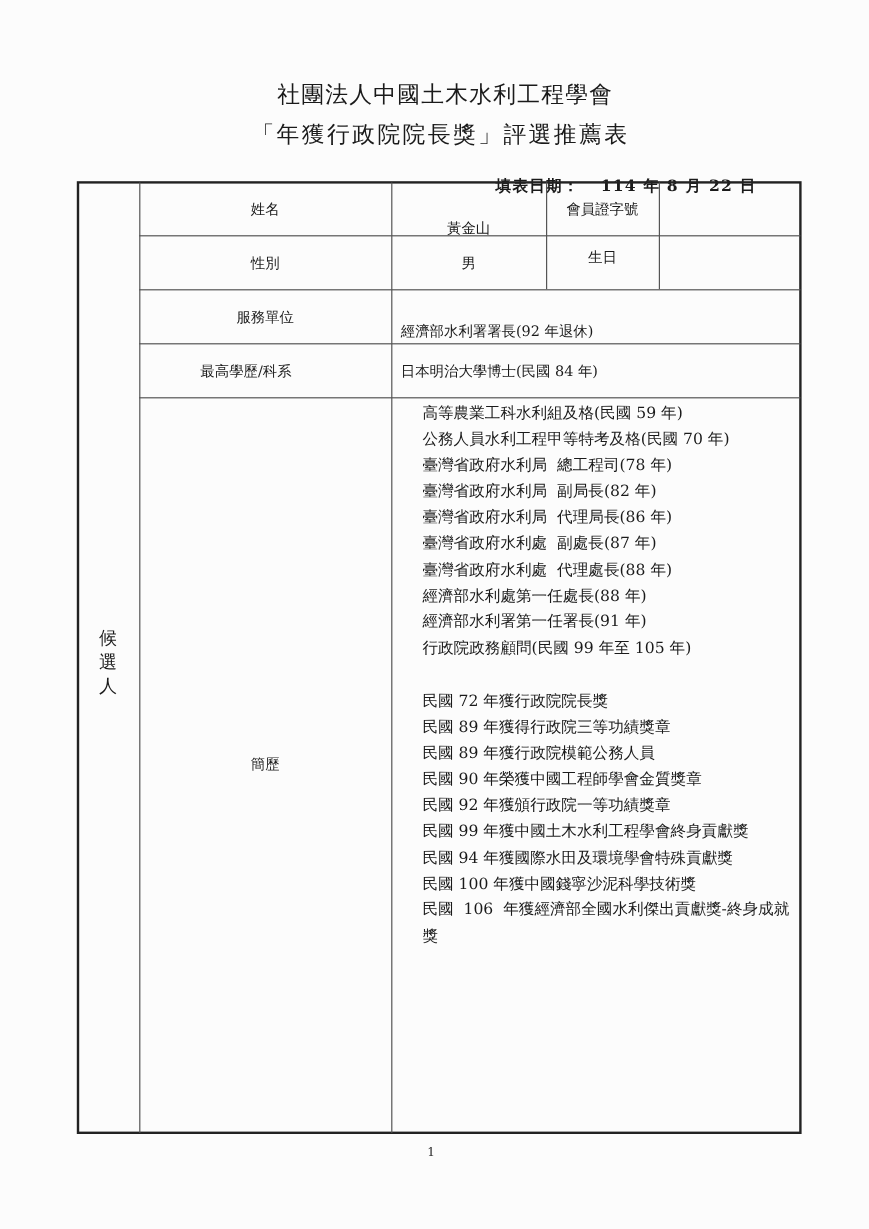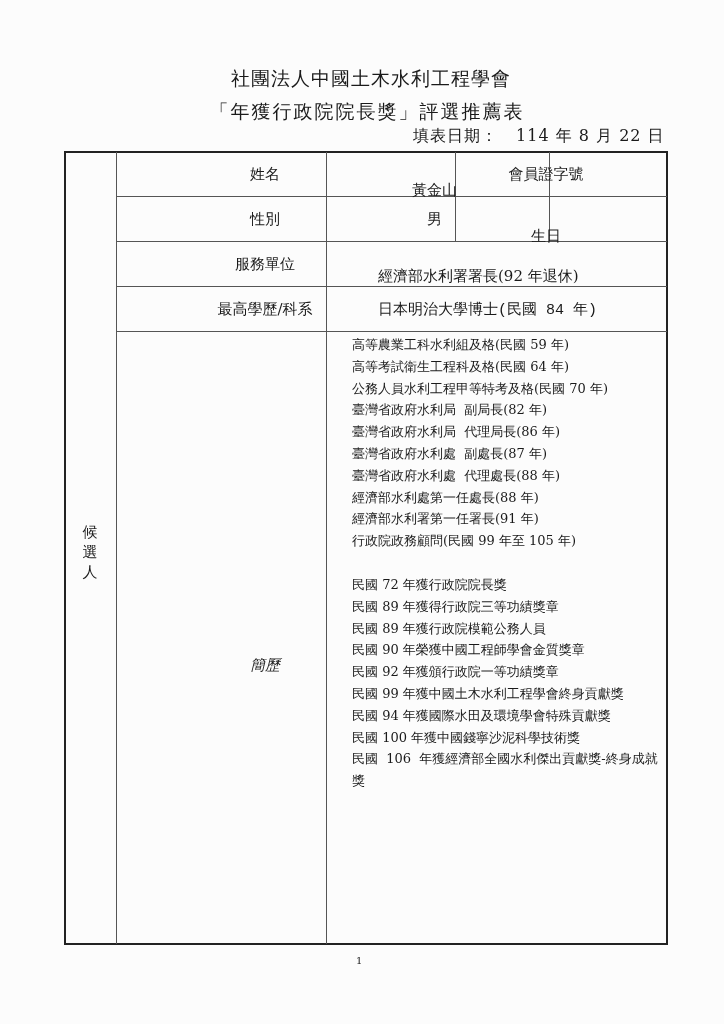--- a/index.html
+++ b/index.html
@@ -2,24 +2,24 @@
 <html><head>
   <meta charset="utf-8">
   <style>
     html, body { margin:0; padding:0; }
     body {
       width:724px; height:1024px; background:#fcfcfc; position:relative;
       font-family: "DejaVu Serif", "Liberation Serif", serif; color:#1a1a1a; overflow:hidden;
     }
     .title1 { position:absolute; left:0; width:724px; top:66px; text-align:center; font-size:19px; letter-spacing:1px; padding-left:18px; box-sizing:border-box;}
     .title2 { position:absolute; left:0; width:724px; top:99px; text-align:center; font-size:19px; letter-spacing:2px; padding-left:10px; box-sizing:border-box;}
-    .fill-date { position:absolute; left:413px; top:126px; font-size:16px; letter-spacing:1px; }
+    .fill-date { position:absolute; left:413px; top:146px; font-size:13px; letter-spacing:1px;font-weight:bold; }
     .frame { position:absolute; left:64px; top:151px; width:604px; height:794px; border:2px solid #222; box-sizing:border-box; }
     .vline, .hline { position:absolute; background:#555; }
-    .cell { position:absolute; display:flex; align-items:center; font-size:15px;margin-left:44px; }
+    .cell { position:absolute; display:flex; align-items:center; font-size:12px; }
     .center { justify-content:center; }
     .left { justify-content:flex-start; padding-left:8px; box-sizing:border-box; }
     .vertical { position:absolute; left:64px; width:52px; top:522px; display:flex; flex-direction:column; align-items:center; font-size:15px; line-height:20px; }
     .resume { position:absolute; left:332px; top:334px; font-size:13px; line-height:21.8px; width:330px; }
     .resume div { white-space:nowrap;margin-left:20px; }
     .resume .gap { height:22px; }
     .page-num { position:absolute; left:356px; top:955px; font-size:10px; }
   </style>
 </head>
 <body>
@@ -49,35 +49,35 @@
   <span>人</span>
 </div>
 
 <div class="cell center" style="left:116px; top:152px; width:210px; height:44px;">姓名</div>
 <div class="cell center" style="left:326px; top:168px; width:129px; height:44px;">黃金山</div>
 <div class="cell center" style="left:455px; top:152px; width:94px; height:44px;">會員證字號</div>
 <div class="cell center" style="left:549px; top:152px; width:118px; height:44px;"></div>
 
 <div class="cell center" style="left:116px; top:197px; width:210px; height:44px;">性別</div>
 <div class="cell center" style="left:326px; top:197px; width:129px; height:44px;">男</div>
-<div class="cell center" style="left:455px; top:214px; width:94px; height:44px;">生日</div>
+<div class="cell center" style="left:455px; top:192px; width:94px; height:44px;">生日</div>
 <div class="cell center" style="left:549px; top:197px; width:118px; height:44px;"></div>
 
 <div class="cell center" style="left:116px; top:242px; width:210px; height:44px;">服務單位</div>
 <div class="cell left" style="left:326px; top:254px; width:341px; height:44px;">經濟部水利署署長(92 年退休)</div>
 
-<div class="cell center" style="left:116px; top:287px; width:210px; height:44px;">最高學歷/科系</div>
-<div class="cell left" style="left:326px; top:287px; width:341px; height:44px;font-family:Liberation Mono, monospace;">日本明治大學博士(民國 84 年)</div>
+<div class="cell center" style="left:100px; top:287px; width:210px; height:44px;">最高學歷/科系</div>
+<div class="cell left" style="left:326px; top:287px; width:341px; height:44px;">日本明治大學博士(民國 84 年)</div>
 
-<div class="cell center" style="left:116px; top:650px; width:210px; height:30px;font-style:italic;">簡歷</div>
+<div class="cell center" style="left:116px; top:622px; width:210px; height:30px;">簡歷</div>
 
 <div class="resume">
   <div>高等農業工科水利組及格(民國 59 年)</div>
-  <div>高等考試衛生工程科及格(民國 64 年)</div>
   <div>公務人員水利工程甲等特考及格(民國 70 年)</div>
+  <div style="white-space:pre;">臺灣省政府水利局  總工程司(78 年)</div>
   <div style="white-space:pre;">臺灣省政府水利局  副局長(82 年)</div>
   <div style="white-space:pre;">臺灣省政府水利局  代理局長(86 年)</div>
   <div style="white-space:pre;">臺灣省政府水利處  副處長(87 年)</div>
   <div style="white-space:pre;">臺灣省政府水利處  代理處長(88 年)</div>
   <div>經濟部水利處第一任處長(88 年)</div>
   <div>經濟部水利署第一任署長(91 年)</div>
   <div>行政院政務顧問(民國 99 年至 105 年)</div>
   <div class="gap"></div>
   <div>民國 72 年獲行政院院長獎</div>
   <div>民國 89 年獲得行政院三等功績獎章</div>

